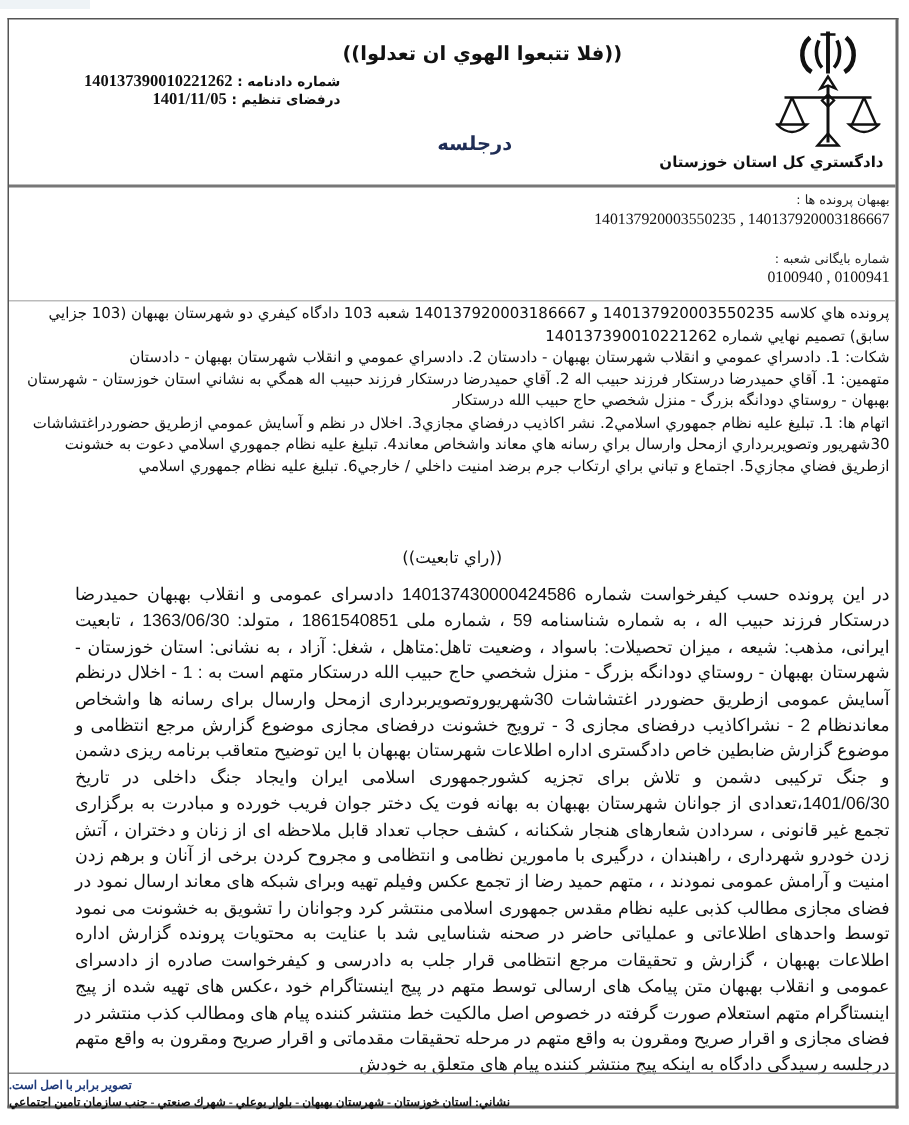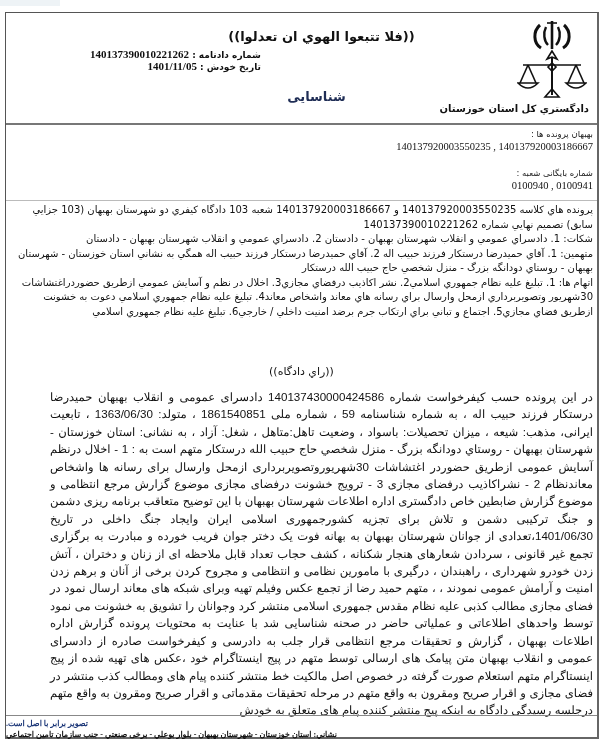--- a/index.html
+++ b/index.html
@@ -6,21 +6,21 @@
   body { width:606px; height:750px; position:relative; overflow:hidden;
          font-family:"DejaVu Sans", sans-serif; color:#111; }
   .frame { position:absolute; left:5px; top:12px; width:594px; height:727px;
            border:1px solid #555; border-right:2px solid #666; border-bottom:2px solid #666;
            box-sizing:border-box; background:#fff; }
   .header { position:absolute; left:0; top:0; width:100%; height:111px; }
   .emblem { position:absolute; right:10px; top:4px; width:70px; height:84px; }
   .org { position:absolute; right:8px; top:90px; font-size:10px; font-weight:bold; direction:rtl; }
   .verse { position:absolute; left:0; right:0; top:16px; text-align:center; font-size:13px; font-weight:bold; direction:rtl; padding-left:40px; }
   .meta { position:absolute; left:50px; top:36px; font-size:9px; font-weight:bold; direction:rtl; text-align:right; line-height:11px; }
-  .meta .num { font-family:"Liberation Serif", serif; font-size:11px;margin-left:34px; }
+  .meta .num { font-family:"Liberation Serif", serif; font-size:11px; }
   .branch { position:absolute; left:0; right:0; top:56px; text-align:center; font-size:12px; font-weight:bold; direction:rtl; padding-left:40px; }
   .doc-title { position:absolute; left:0; right:0; top:76px; text-align:center; font-size:13px; font-weight:bold; color:#1f2d55; direction:rtl; padding-left:30px; }
   .div-thick { position:absolute; left:0; width:100%; top:110px; height:2px; background:#777; }
   .sec2 { position:absolute; left:0; right:0; top:114px; height:72px; direction:rtl; padding:0 4px; font-size:8.5px; }
   .sec2 .lbl { margin-top:2px; color:#222; }
   .sec2 .val { font-family:"Liberation Serif", serif; font-size:10.5px; margin-top:2px; }
   .sec2 .gap { height:14px; }
   .div-thin { position:absolute; left:0; width:100%; top:187px; height:1px; background:#bbb; }
   .sec3 { position:absolute; left:0; right:0; top:190px; direction:rtl; padding:0 4px; font-size:10px; line-height:14.5px; font-family:"DejaVu Sans", sans-serif; }
   .verdict-h { position:absolute; left:0; right:0; top:352px; text-align:center; direction:rtl; font-size:11px; }
@@ -62,26 +62,26 @@
     <div class="org">دادگستري كل استان خوزستان</div>
 
     <div class="verse">((فلا تتبعوا الهوي ان تعدلوا))</div>
 
     <div class="meta">
       <div>
         <span>شماره دادنامه :</span>
         <span class="num">140137390010221262</span>
       </div>
       <div>
-        <span>تاريخ خودش :</span>
+        <span>درفضای تنظيم :</span>
         <span class="num">1401/11/05</span>
       </div>
     </div>
 
-    <div class="doc-title">شناسایی</div>
+    <div class="doc-title">درجلسه</div>
   </div>
 
   <div class="div-thick"></div>
 
   <div class="sec2">
     <div class="lbl">بهبهان پرونده ها :</div>
     <div class="val">140137920003186667 , 140137920003550235</div>
     <div class="gap"></div>
     <div class="lbl">شماره بایگانی شعبه :</div>
     <div class="val">0100941 , 0100940</div>
@@ -89,23 +89,23 @@
 
   <div class="div-thin"></div>
 
   <div class="sec3">
     <div>پرونده هاي كلاسه 140137920003550235 و 140137920003186667 شعبه 103 دادگاه كيفري دو شهرستان بهبهان (103 جزايي سابق) تصميم نهايي شماره 140137390010221262</div>
     <div>شكات: 1. دادسراي عمومي و انقلاب شهرستان بهبهان - دادستان 2. دادسراي عمومي و انقلاب شهرستان بهبهان - دادستان</div>
     <div>متهمين: 1. آقاي حميدرضا درستكار فرزند حبيب اله 2. آقاي حميدرضا درستكار فرزند حبيب اله همگي به نشاني استان خوزستان - شهرستان بهبهان - روستاي دودانگه بزرگ - منزل شخصي حاج حبيب الله درستكار</div>
     <div>اتهام ها: 1. تبليغ عليه نظام جمهوري اسلامي2. نشر اكاذيب درفضاي مجازي3. اخلال در نظم و آسايش عمومي ازطريق حضوردراغتشاشات 30شهريور وتصويربرداري ازمحل وارسال براي رسانه هاي معاند واشخاص معاند4. تبليغ عليه نظام جمهوري اسلامي دعوت به خشونت ازطريق فضاي مجازي5. اجتماع و تباني براي ارتكاب جرم برضد امنيت داخلي / خارجي6. تبليغ عليه نظام جمهوري اسلامي</div>
   </div>
 
-  <div class="verdict-h">((راي دادگاه))</div>
+  <div class="verdict-h">((راي تابعیت))</div>
 
   <div class="body-text">در این پرونده حسب کیفرخواست شماره 140137430000424586 دادسرای عمومی و انقلاب بهبهان حمیدرضا درستکار فرزند حبیب اله ، به شماره شناسنامه 59 ، شماره ملی 1861540851 ، متولد: 1363/06/30 ، تابعیت ایرانی، مذهب: شیعه ، میزان تحصیلات: باسواد ، وضعیت تاهل:متاهل ، شغل: آزاد ، به نشانی: استان خوزستان - شهرستان بهبهان - روستاي دودانگه بزرگ - منزل شخصي حاج حبيب الله درستكار متهم است به : 1 - اخلال درنظم آسایش عمومی ازطریق حضوردر اغتشاشات 30شهریوروتصویربرداری ازمحل وارسال برای رسانه ها واشخاص معاندنظام 2 - نشراکاذیب درفضای مجازی 3 - ترویج خشونت درفضای مجازی موضوع گزارش مرجع انتظامی و موضوع گزارش ضابطین خاص دادگستری اداره اطلاعات شهرستان بهبهان با این توضیح متعاقب برنامه ریزی دشمن و جنگ ترکیبی دشمن و تلاش برای تجزیه کشورجمهوری اسلامی ایران وایجاد جنگ داخلی در تاریخ 1401/06/30،تعدادی از جوانان شهرستان بهبهان به بهانه فوت یک دختر جوان فریب خورده و مبادرت به برگزاری تجمع غیر قانونی ، سردادن شعارهای هنجار شکنانه ، کشف حجاب تعداد قابل ملاحظه ای از زنان و دختران ، آتش زدن خودرو شهرداری ، راهبندان ، درگیری با مامورین نظامی و انتظامی و مجروح کردن برخی از آنان و برهم زدن امنیت و آرامش عمومی نمودند ، ، متهم حمید رضا از تجمع عکس وفیلم تهیه وبرای شبکه های معاند ارسال نمود در فضای مجازی مطالب کذبی علیه نظام مقدس جمهوری اسلامی منتشر کرد وجوانان را تشویق به خشونت می نمود توسط واحدهای اطلاعاتی و عملیاتی حاضر در صحنه شناسایی شد با عنایت به محتویات پرونده گزارش اداره اطلاعات بهبهان ، گزارش و تحقیقات مرجع انتظامی قرار جلب به دادرسی و کیفرخواست صادره از دادسرای عمومی و انقلاب بهبهان متن پیامک های ارسالی توسط متهم در پیج اینستاگرام خود ،عکس های تهیه شده از پیج اینستاگرام متهم استعلام صورت گرفته در خصوص اصل مالکیت خط منتشر کننده پیام های ومطالب کذب منتشر در فضای مجازی و اقرار صریح ومقرون به واقع متهم در مرحله تحقیقات مقدماتی و اقرار صریح ومقرون به واقع متهم درجلسه رسیدگی دادگاه به اینکه پیج منتشر کننده پیام های متعلق به خودش</div>
 
   <div class="div-foot"></div>
 
   <div class="footer">
     <div class="certified">تصوير برابر با اصل است.</div>
-    <div>نشاني: استان خوزستان - شهرستان بهبهان - بلوار بوعلي - برخی صنعتي - جنب سازمان تامين اجتماعي</div>
+    <div>نشاني: استان خوزستان - شهرستان بهبهان - بلوار بوعلي - شهرك صنعتي - جنب سازمان تامين اجتماعي</div>
   </div>
 </div>
 
 </body></html>

